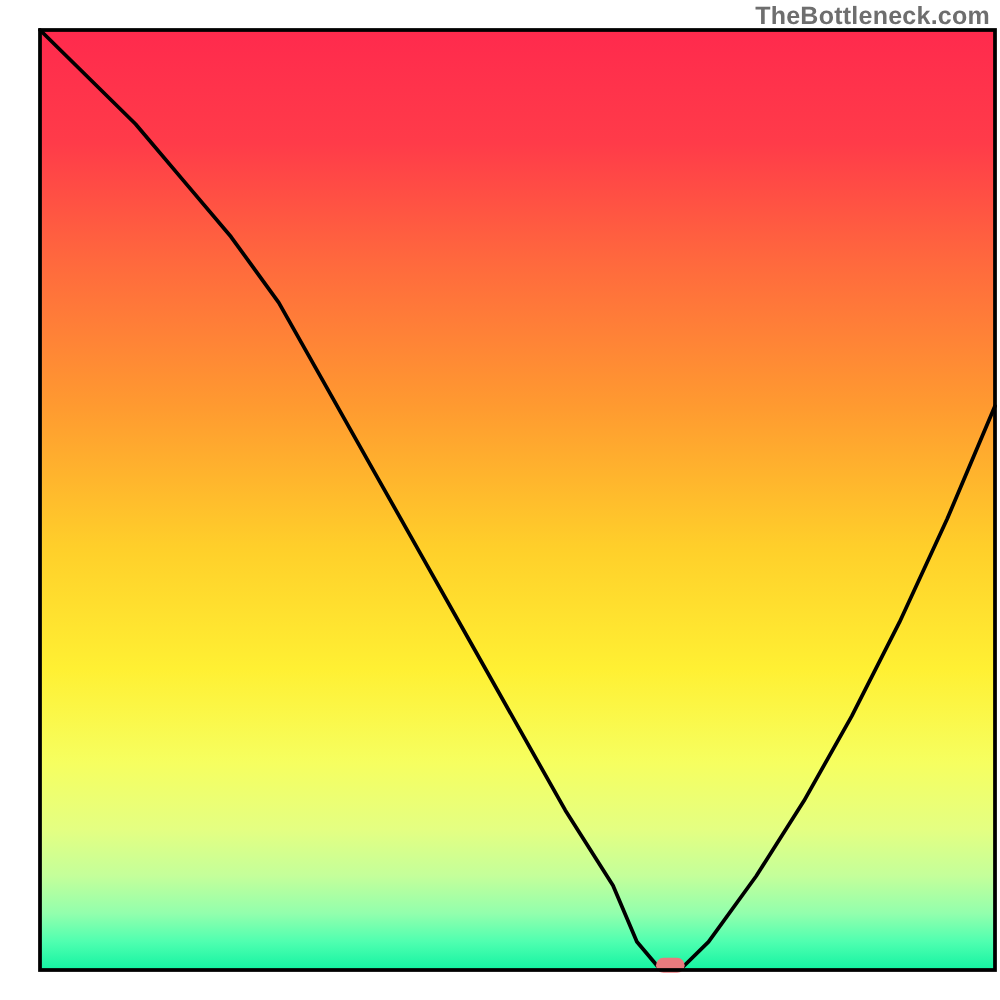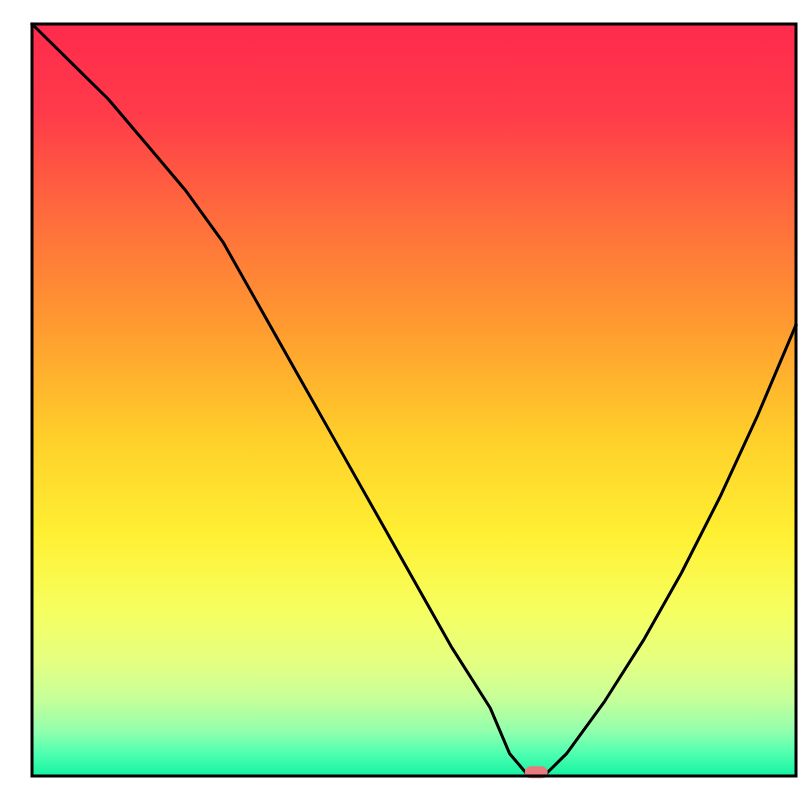--- a/index.html
+++ b/index.html
@@ -31,20 +31,21 @@
     left: 0;
     top: 0;
     width: 800px;
     height: 800px;
   }
 </style>
 </head>
 <body>
 
 <div class="wrap">
+  <div class="watermark">TheBottleneck.com</div>
 
   <svg class="chart" viewBox="0 0 800 800" preserveAspectRatio="none">
     <defs>
       <linearGradient id="bg-grad" x1="0" y1="0" x2="0" y2="1">
           <stop offset="0%" stop-color="#ff2a4d"></stop>
           <stop offset="12%" stop-color="#ff3b49"></stop>
           <stop offset="25%" stop-color="#ff6a3d"></stop>
           <stop offset="40%" stop-color="#ff9a30"></stop>
           <stop offset="55%" stop-color="#ffcf2a"></stop>
           <stop offset="68%" stop-color="#fff033"></stop>

